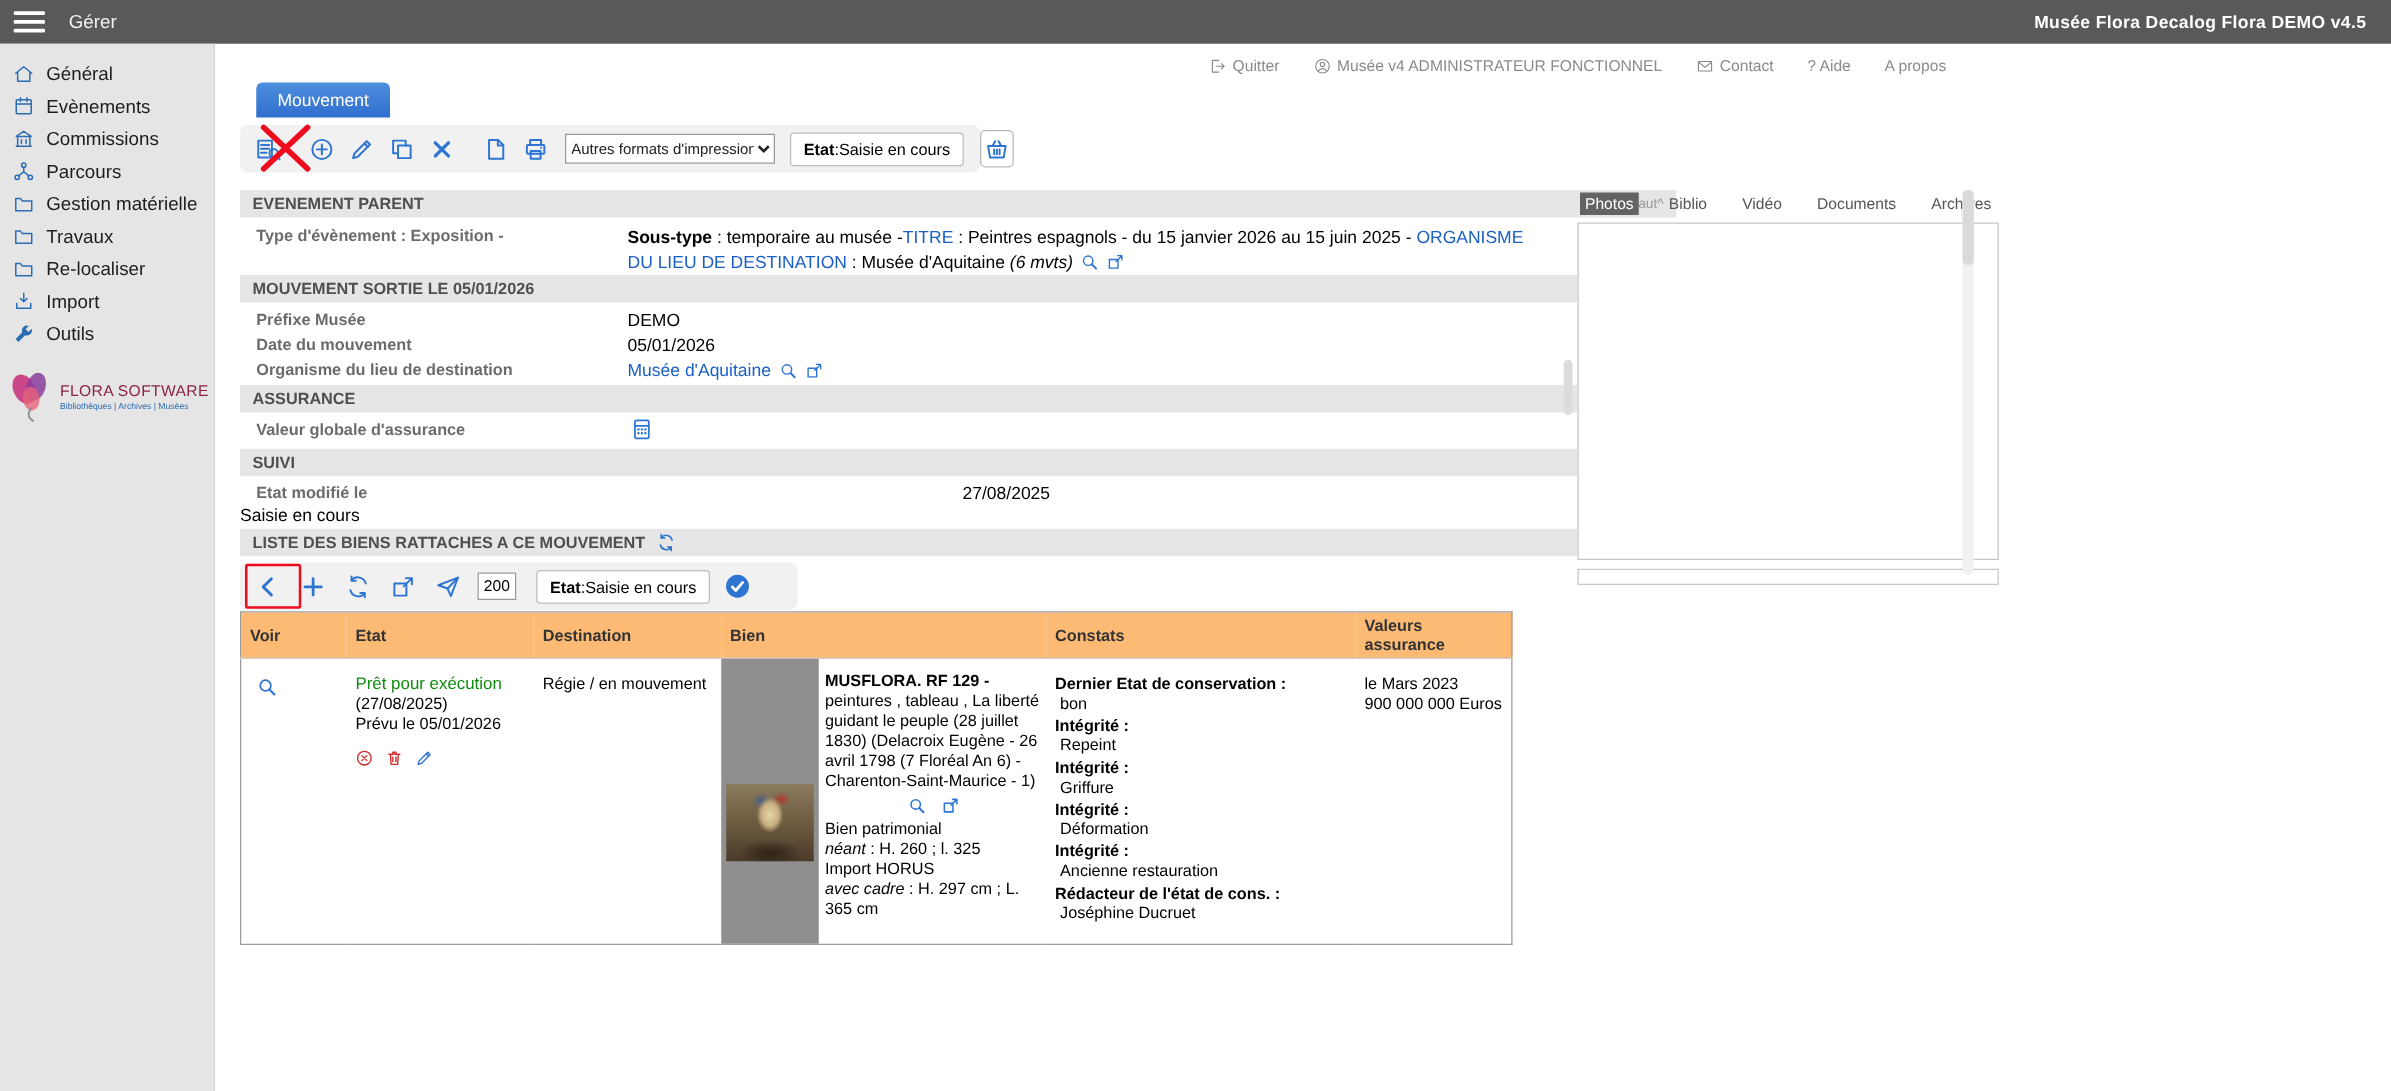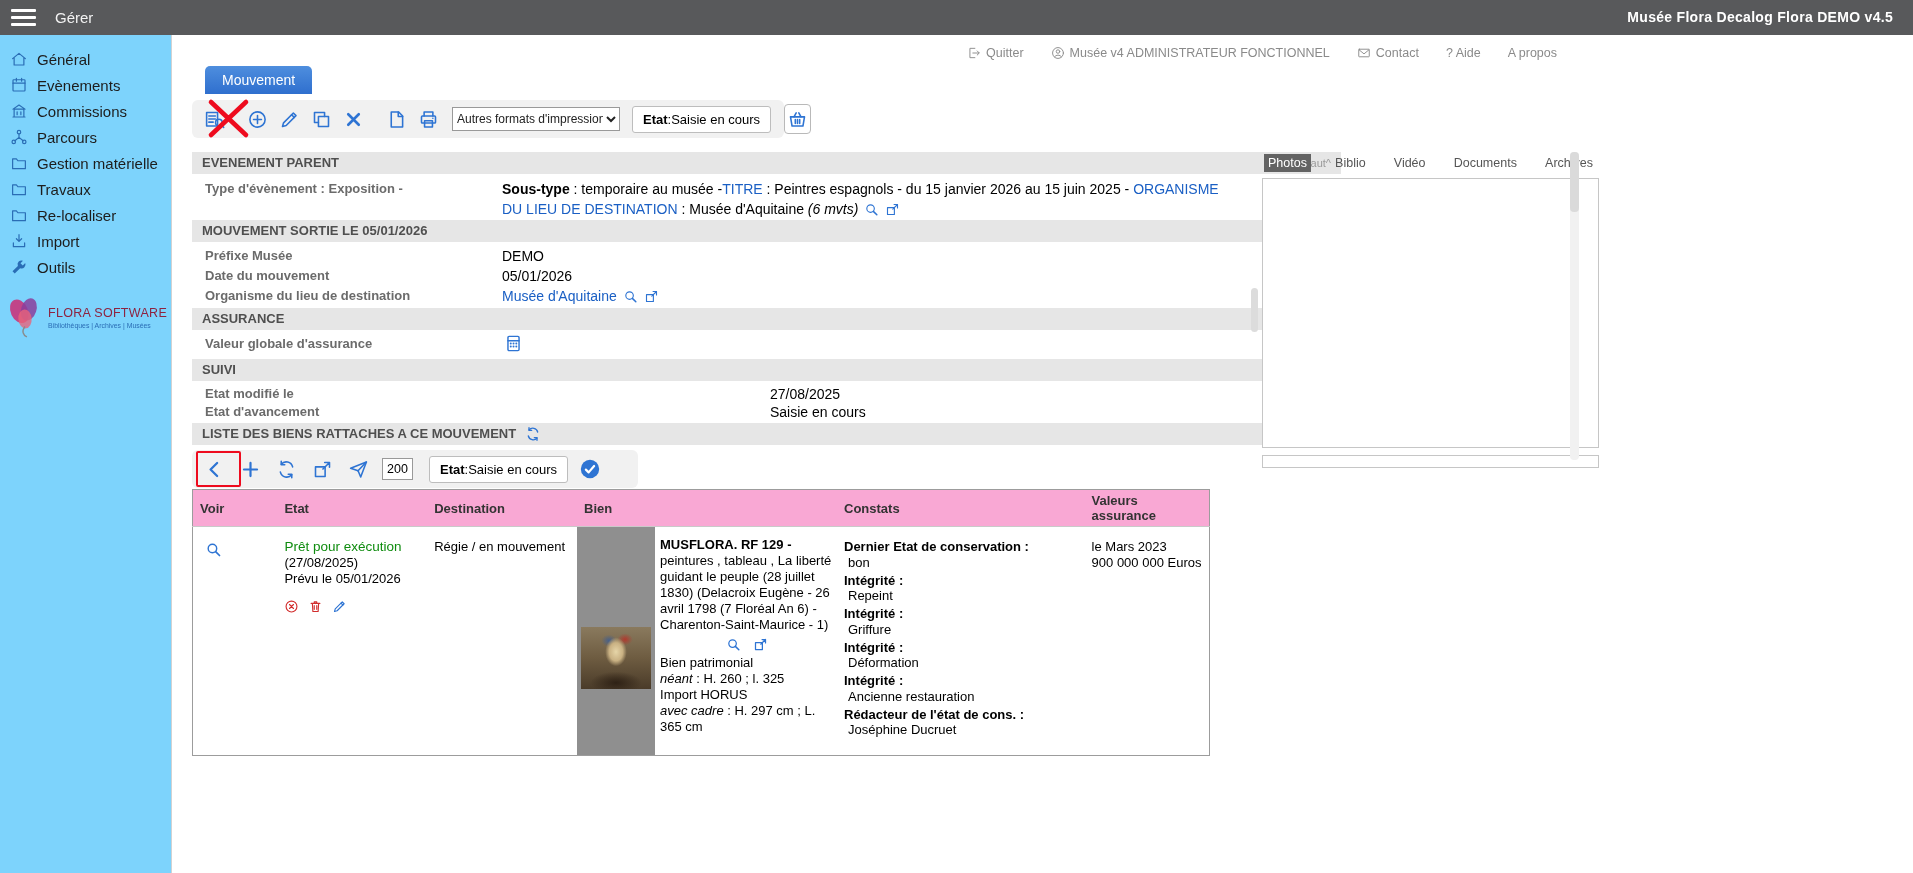--- a/index.html
+++ b/index.html
@@ -9,21 +9,21 @@
 .ic{width:20px;height:20px;fill:none;stroke:currentColor;stroke-width:1.8;stroke-linecap:round;stroke-linejoin:round;flex:none}
 
 
 .topbar{position:absolute;left:0;top:0;right:0;height:35px;background:#58595b;color:#fff}
 .hamburger{position:absolute;left:11px;top:9px;width:25px;cursor:pointer}
 .hamburger span{display:block;height:3px;background:#fff;margin-bottom:4px;border-radius:1px}
 .menu-label{position:absolute;left:55px;top:0;line-height:35px;font-size:15px;color:#f2f2f2;cursor:pointer}
 .app-title{position:absolute;right:20px;top:0;line-height:35px;font-size:14px;font-weight:bold;letter-spacing:.3px}
 
 
-.sidebar{position:absolute;left:0;top:35px;width:172px;bottom:0;background:#7dd3fc;border-right:1px solid #d2d2d2;padding-top:11px}
+.sidebar{position:absolute;left:0;top:35px;width:172px;bottom:0;background:#e5e5e5;border-right:1px solid #d2d2d2;padding-top:11px}
 .side-item{display:flex;align-items:center;gap:9px;padding:4px 0 4px 10px;font-size:15px;color:#1d1d1d;cursor:pointer}
 .side-item .ic{width:18px;height:18px;color:#2a6db5;stroke-width:1.6}
 .logo{margin-top:16px;padding-left:6px;display:flex;align-items:center;gap:4px}
 .logo-flower{width:38px;height:42px}
 .logo-title{font-size:12.5px;font-weight:normal;color:#8d2340;letter-spacing:.3px}
 .logo-sub{font-size:6.9px;color:#2a6db5;margin-top:2px;white-space:nowrap}
 
 
 .utilbar{position:absolute;top:46px;right:356px;display:flex;gap:27px;align-items:center;color:#8a8a8a;font-size:12.5px;white-space:nowrap}
 .util{display:inline-flex;align-items:center;gap:5px;cursor:pointer}
@@ -62,21 +62,21 @@
 .fvalue{color:#000;font-size:14px}
 .rich{width:728px;line-height:20px}
 .lnk{color:#1a5fc4;text-decoration:none;cursor:pointer}
 .ib{width:15px;height:15px;color:#2e74d3;vertical-align:-3px;margin-left:6px;cursor:pointer}
 .calc-ic{width:19px;height:19px;color:#2e74d3;cursor:pointer;margin-left:2px}
 b.dt{font-weight:bold}
 i.it{font-style:italic}
 
 
 .biens{position:absolute;left:192px;top:489px;width:1018px;border-collapse:collapse;font-size:13px;background:#fff;border:1px solid #9c9c9c}
-.biens th{font-size:13px;text-align:left;font-weight:bold;color:#333;padding:3px 7px;background:#f9a8d4;border-bottom:1px solid #c9c9c9;height:20px}
+.biens th{font-size:13px;text-align:left;font-weight:bold;color:#333;padding:3px 7px;background:#fdba74;border-bottom:1px solid #c9c9c9;height:20px}
 .biens td{vertical-align:top;padding:12px 7px 6px 7px}
 .biens td.c-bien{padding:0}
 .status-green{color:#0f8c0f;font-weight:normal;font-size:13.5px;line-height:16px}
 .c-etat div{line-height:16px}
 .row-icons{display:flex;gap:9px;margin-top:12px;align-items:center}
 .row-icons .ic{width:15px;height:15px;cursor:pointer}
 .i-red{color:#d22d2d}
 .i-blue{color:#2e74d3}
 .c-voir .ic{width:17px;height:17px;color:#2e74d3;cursor:pointer;margin:2px 0 0 5px;stroke-width:2}
 .bien-flex{display:flex;gap:5px;min-height:228px}
@@ -441,21 +441,20 @@
   <div class="sec-hdr" style="top:359px">
     <span>SUIVI</span>
     <a class="haut">^haut^</a>
   </div>
   <div class="sec-body suivi" style="top:385px">
     <div class="frow">
       <div class="flabel wide">Etat modifié le</div>
       <div class="fvalue">27/08/2025</div>
     </div>
     <div class="frow">
-      <div class="flabel wide">Etat d'avancement</div>
       <div class="fvalue">Saisie en cours</div>
     </div>
   </div>
 
   <div class="sec-hdr" style="top:423px">
     <span>LISTE DES BIENS RATTACHES A CE MOUVEMENT</span>
     <svg class="ic refresh-ic">
         <use href="#s-refresh"></use>
       </svg>
     <a class="haut">^haut^</a>

